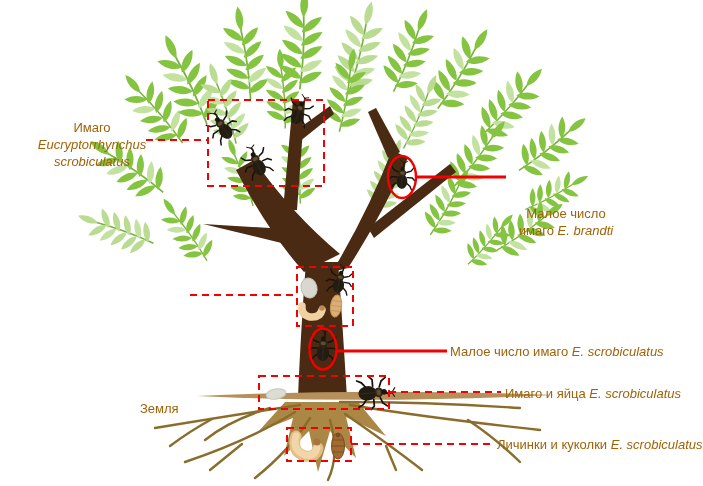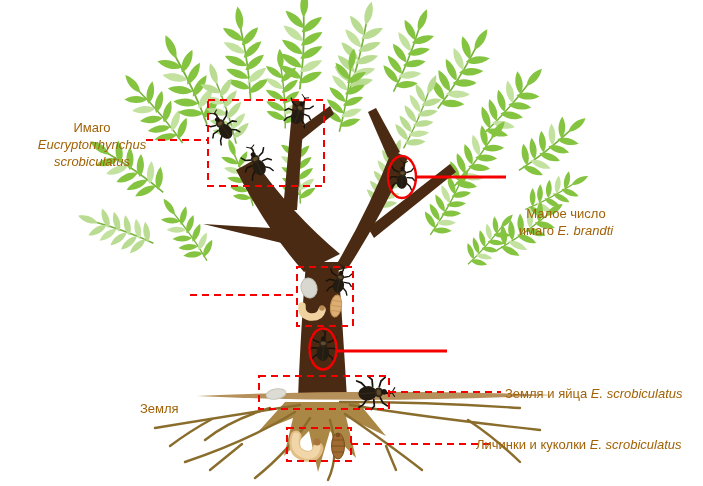--- a/index.html
+++ b/index.html
@@ -160,20 +160,21 @@
     <rect x="287" y="428" width="64" height="33" stroke-width="2" stroke-dasharray="7 5"></rect>
     <line x1="351" y1="444" x2="493" y2="444" stroke-width="2" stroke-dasharray="7 5"></line>
   </g>
 </svg>
 
   <div class="lbl center" style="left:30px;top:120px;width:124px;"><span>Имаго</span> <span class="sci">Eucryptorrhynchus scrobiculatus</span></div>
 
   <div class="lbl center" style="left:510px;top:166px;width:112px;margin-top:40px;"><span>Малое число имаго</span> <span class="sci">E. brandti</span></div>
 
 
+  <div class="lbl nowrap" style="left:450px;top:344px;"><span>Малое число имаго</span> <span class="sci">E. scrobiculatus</span></div>
 
   <div class="lbl nowrap" style="left:140px;top:385px;margin-top:16px;"><span>Земля</span></div>
 
-  <div class="lbl nowrap" style="left:505px;top:386px;"><span>Земля и яйца</span> <span class="sci">E. scrobiculatus</span></div>
+  <div class="lbl nowrap" style="left:505px;top:386px;"><span>Имаго и яйца</span> <span class="sci">E. scrobiculatus</span></div>
 
-  <div class="lbl nowrap" style="left:476px;top:437px;"><span>Личинки и куколки</span> <span class="sci">E. scrobiculatus</span></div>
+  <div class="lbl nowrap" style="left:497px;top:437px;"><span>Личинки и куколки</span> <span class="sci">E. scrobiculatus</span></div>
 
 </div>
 
 </body></html>

